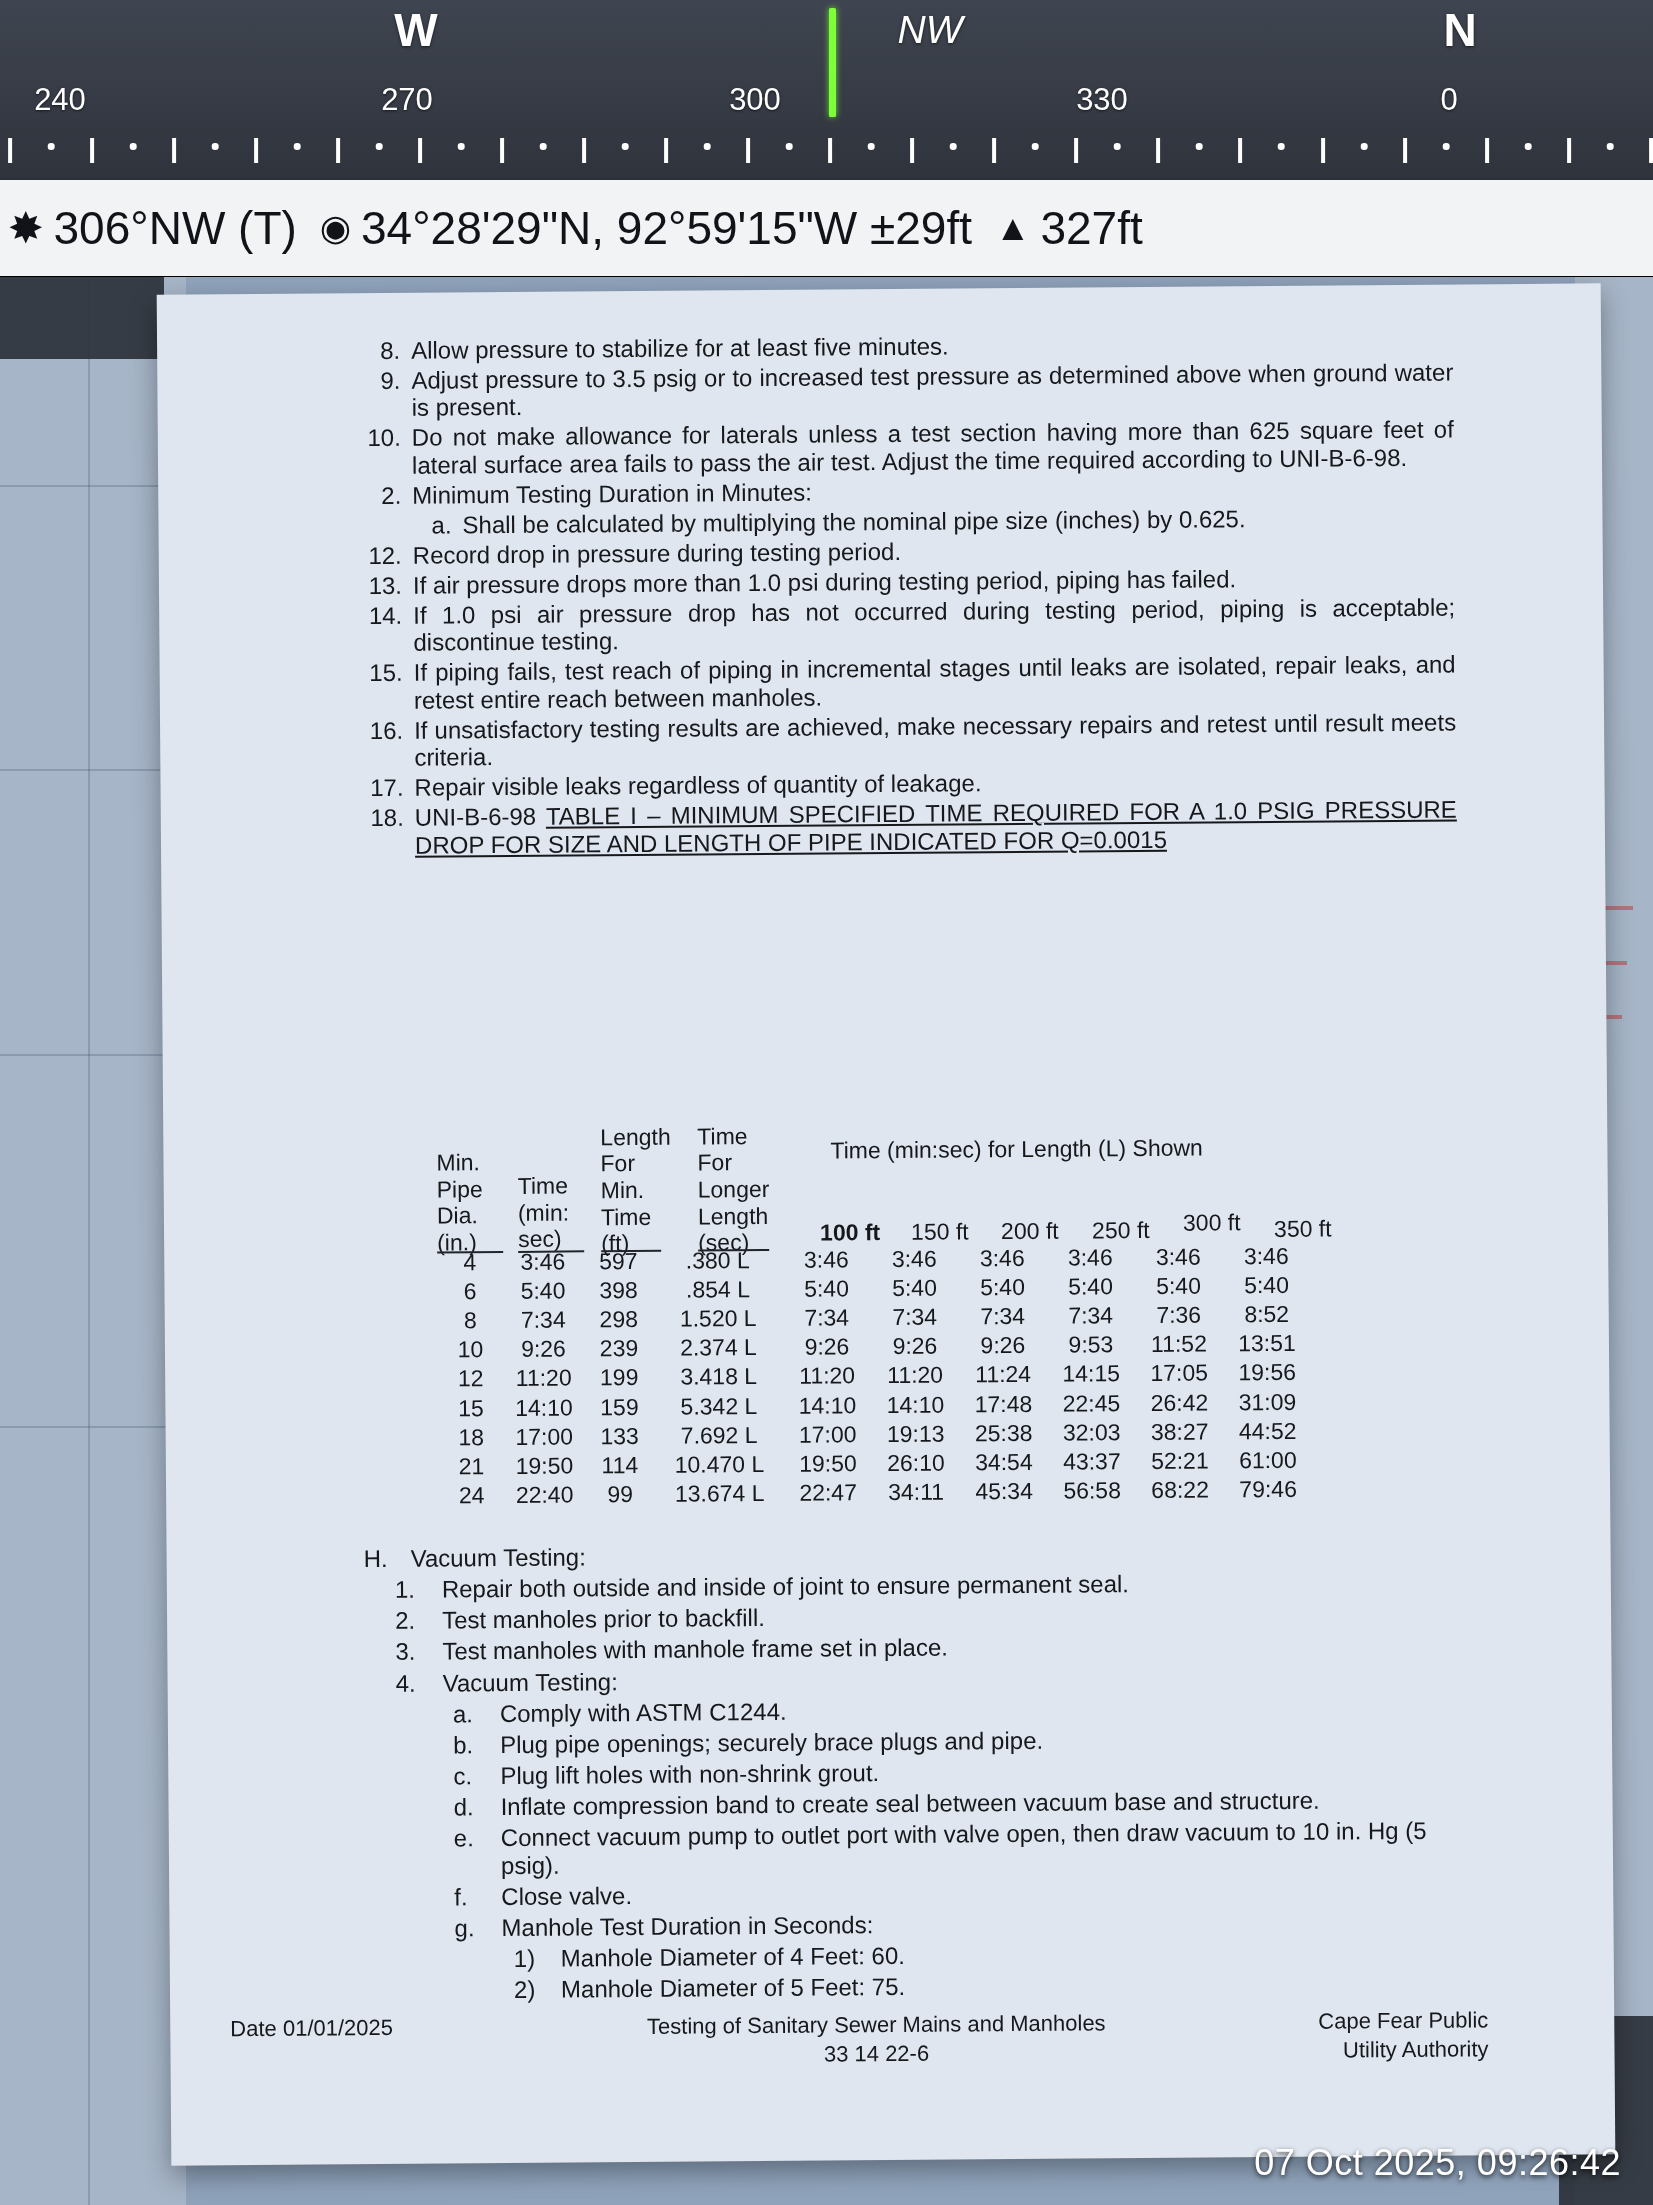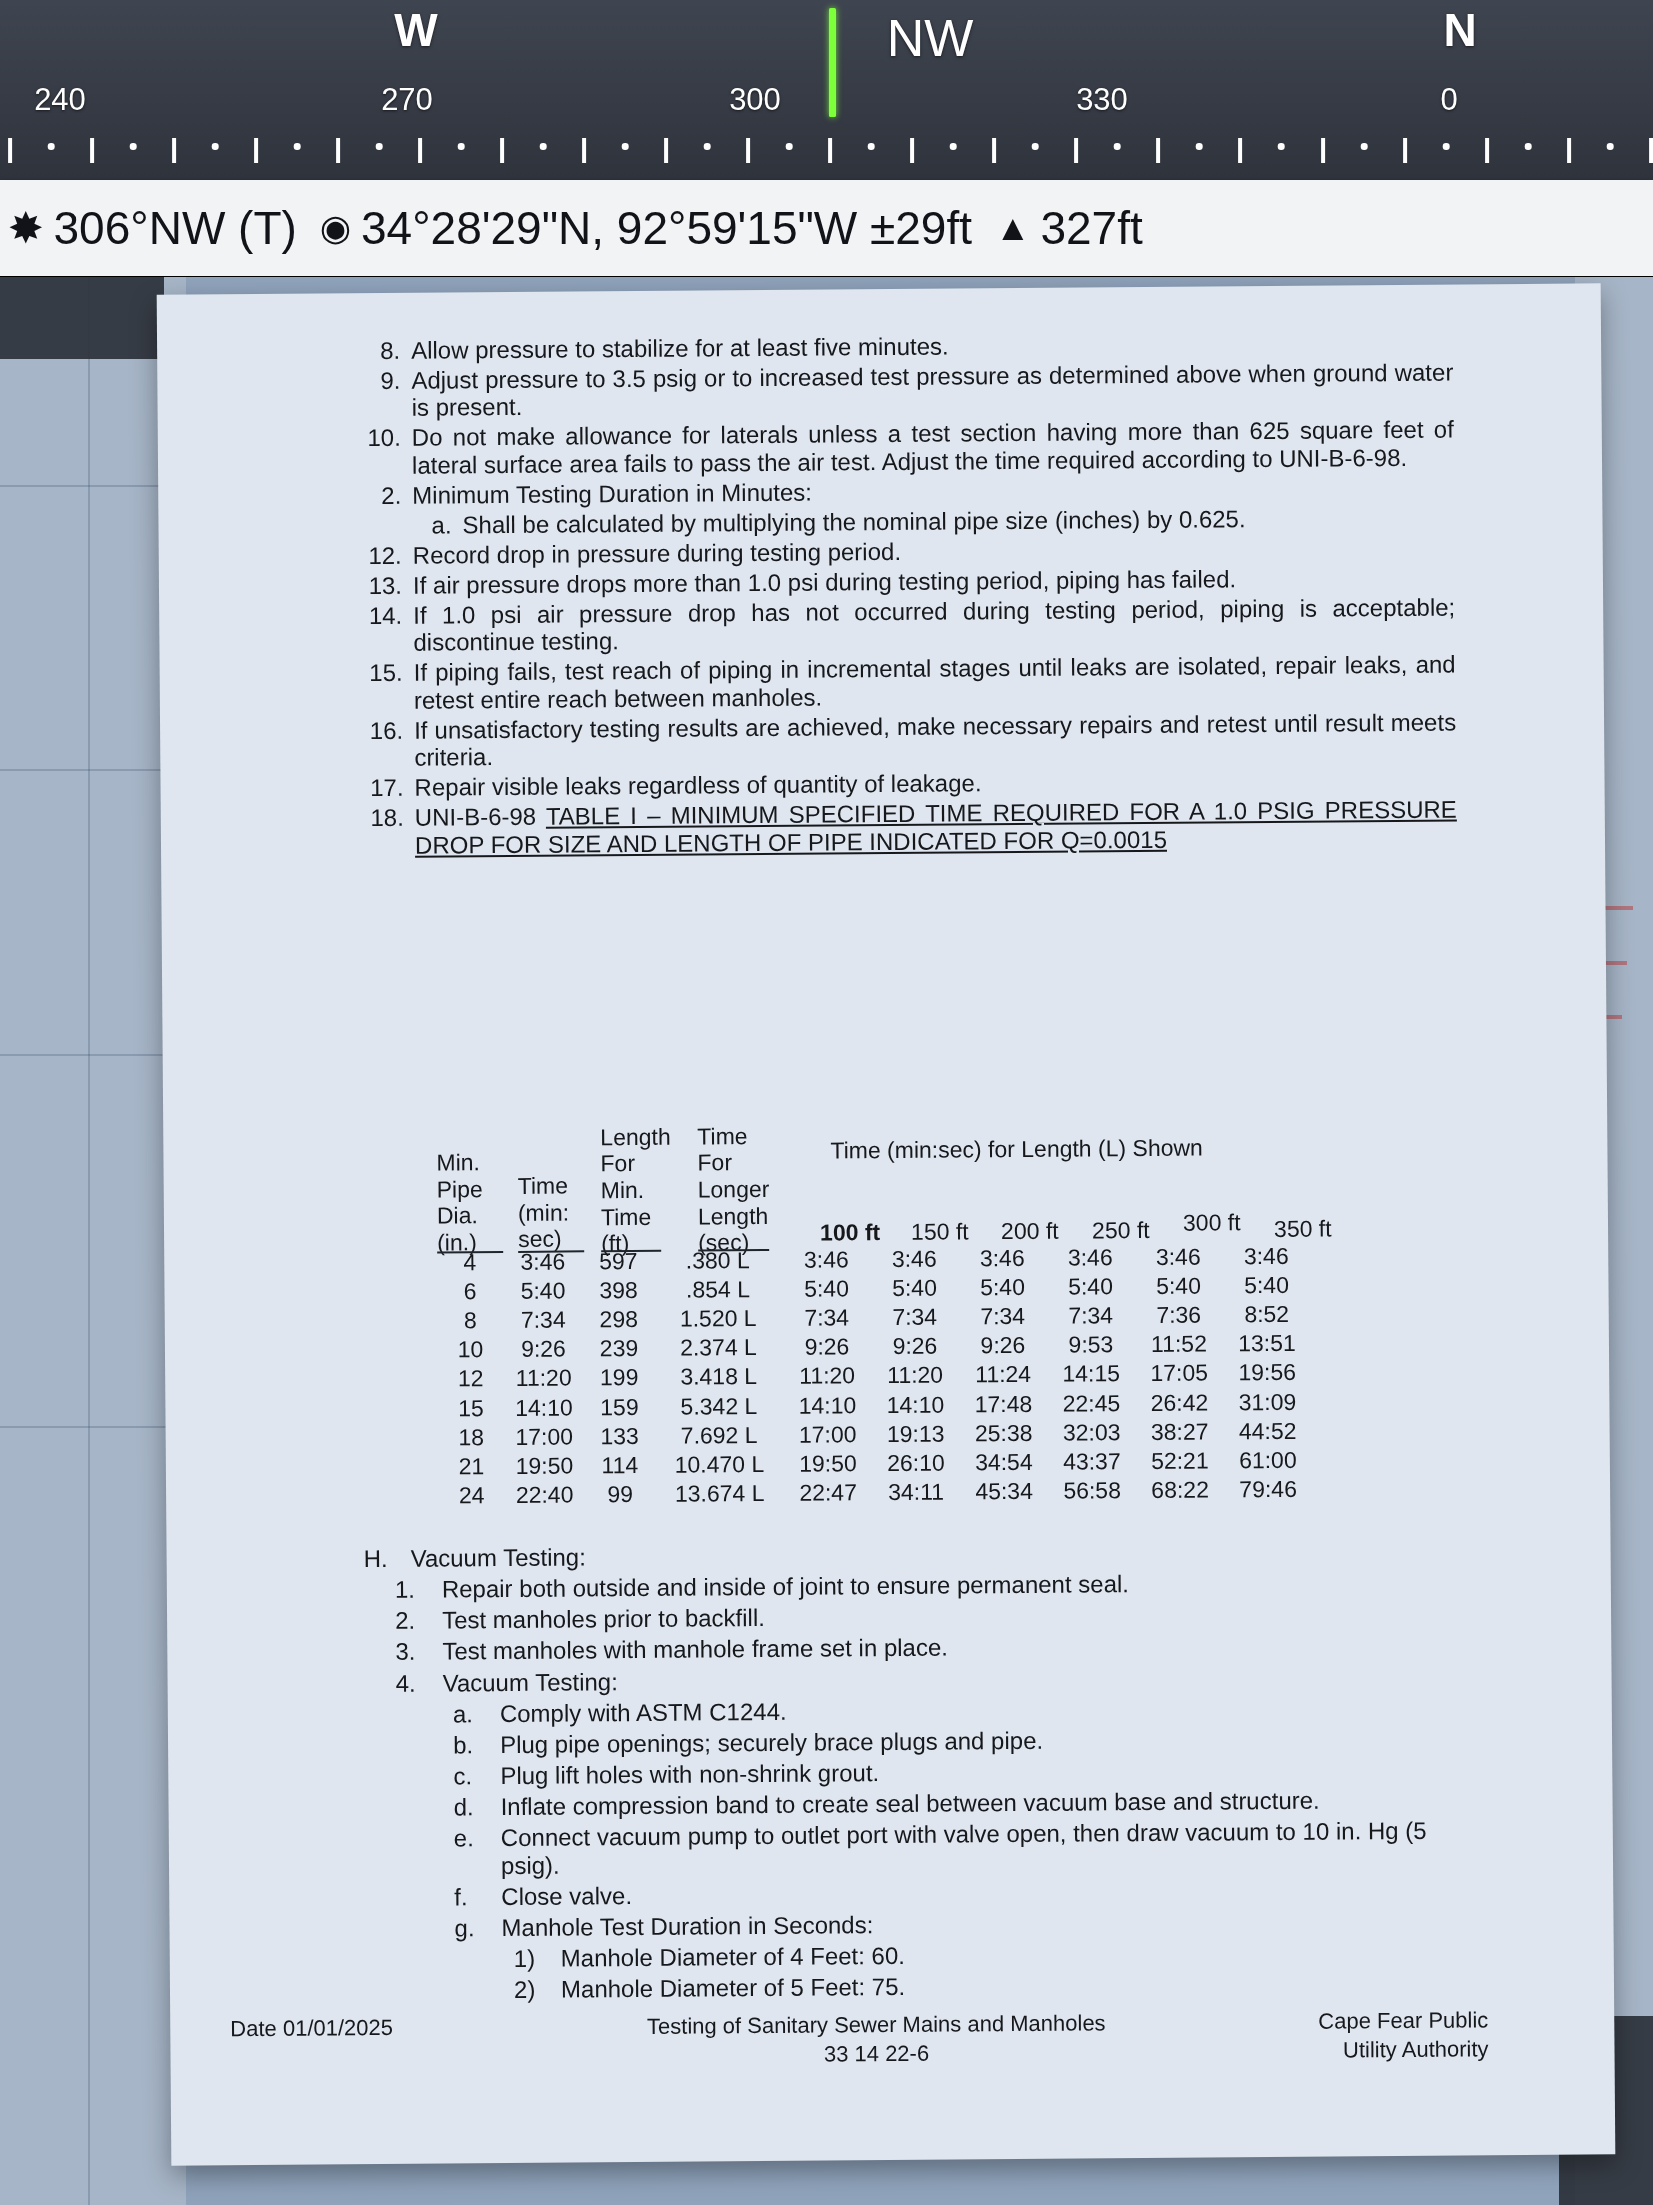--- a/index.html
+++ b/index.html
@@ -28,21 +28,22 @@
     position: absolute;
     color: #ffffff;
     font-weight: bold;
     font-size: 46px;
     text-align: center;
     transform: translateX(-50%);
     text-shadow: 0 1.1px 3.3px rgba(0,0,0,0.6);
   }
   #compass-bar .cardinal.small {
     font-weight: normal;
-    font-size: 52px;
+    font-size: 39px;
+    font-style: italic;
   }
   #compass-bar .degnum {
     position: absolute;
     color: #ffffff;
     font-size: 31px;
     text-align: center;
     transform: translateX(-50%);
     text-shadow: 0 1.1px 2.7px rgba(0,0,0,0.6);
   }
   #compass-needle {
@@ -605,14 +606,15 @@
         </div>
         <div class="fright">
           <div>Cape Fear Public</div>
           <div>Utility Authority</div>
         </div>
       </div>
 
     </div>
   </div>
 
+  <div id="timestamp">07 Oct 2025, 09:26:42</div>
 </div>
 
 
 </body></html>

